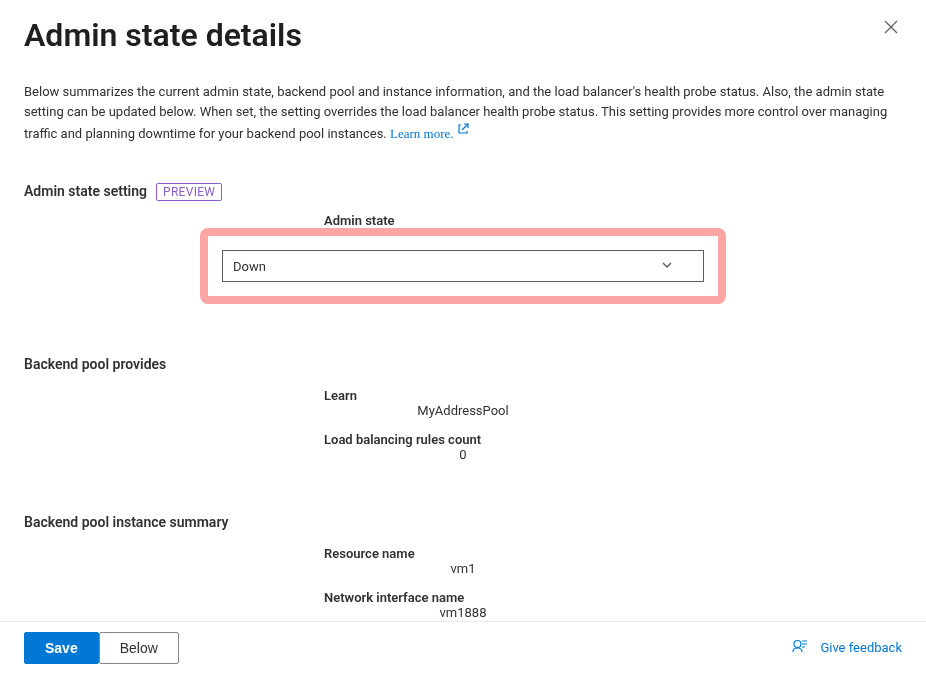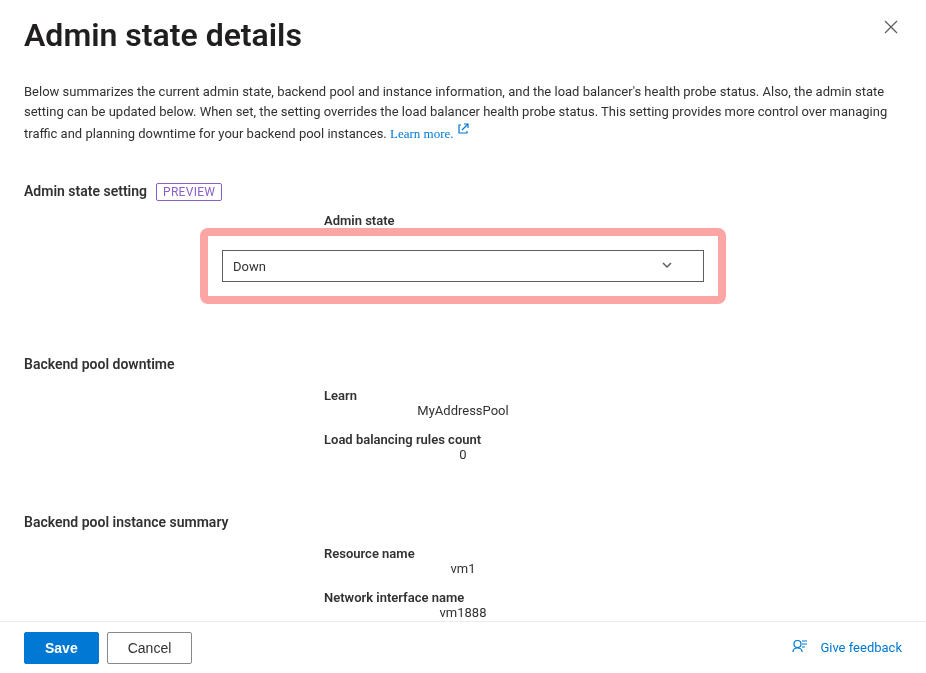--- a/index.html
+++ b/index.html
@@ -148,21 +148,20 @@
       height: 52px;
       border-top: 1px solid #edebe9;
       display: flex;
       align-items: center;
       justify-content: space-between;
       padding: 0 24px;
       background: #fff;
     }
     .footer-left {
       display: flex;
-      gap: 8px;
     }
     .btn {
       height: 32px;
       padding: 0 20px;
       font-size: 14px;
       border-radius: 2px;
       cursor: pointer;
       border: 1px solid transparent;
     }
     .btn-primary {
@@ -236,21 +235,21 @@
             <svg viewBox="0 0 12 12">
                 <polyline points="2,4 6,8 10,4"></polyline>
               </svg>
           </span>
         </div>
       </div>
     </div>
   </div>
 
   <div class="section-block">
-    <div class="section-header">Backend pool downtime</div>
+    <div class="section-header">Backend pool provides</div>
     <div class="field-row">
       <div class="field-label">Learn</div>
       <div class="field-value">MyAddressPool</div>
     </div>
     <div class="field-row">
       <div class="field-label">Load balancing rules count</div>
       <div class="field-value">0</div>
     </div>
   </div>
 
@@ -267,21 +266,21 @@
     <div class="field-row">
       <div class="field-label">IP address</div>
       <div class="field-value">10.0.0.4</div>
     </div>
   </div>
 </div>
 
 <div class="footer">
   <div class="footer-left">
     <button class="btn btn-primary">Save</button>
-    <button class="btn btn-secondary">Cancel</button>
+    <button class="btn btn-secondary">Below</button>
   </div>
   <div class="feedback-link">
     <span class="feedback-icon">
       <svg viewBox="0 0 16 16">
           <circle cx="5.5" cy="6" r="3.5"></circle>
           <path d="M1 14c0-2.5 2-4 4.5-4s4.5 1.5 4.5 4"></path>
           <path d="M10 3h5M10 6h5M10 9h3"></path>
         </svg>
     </span>
     <span>Give feedback</span>

